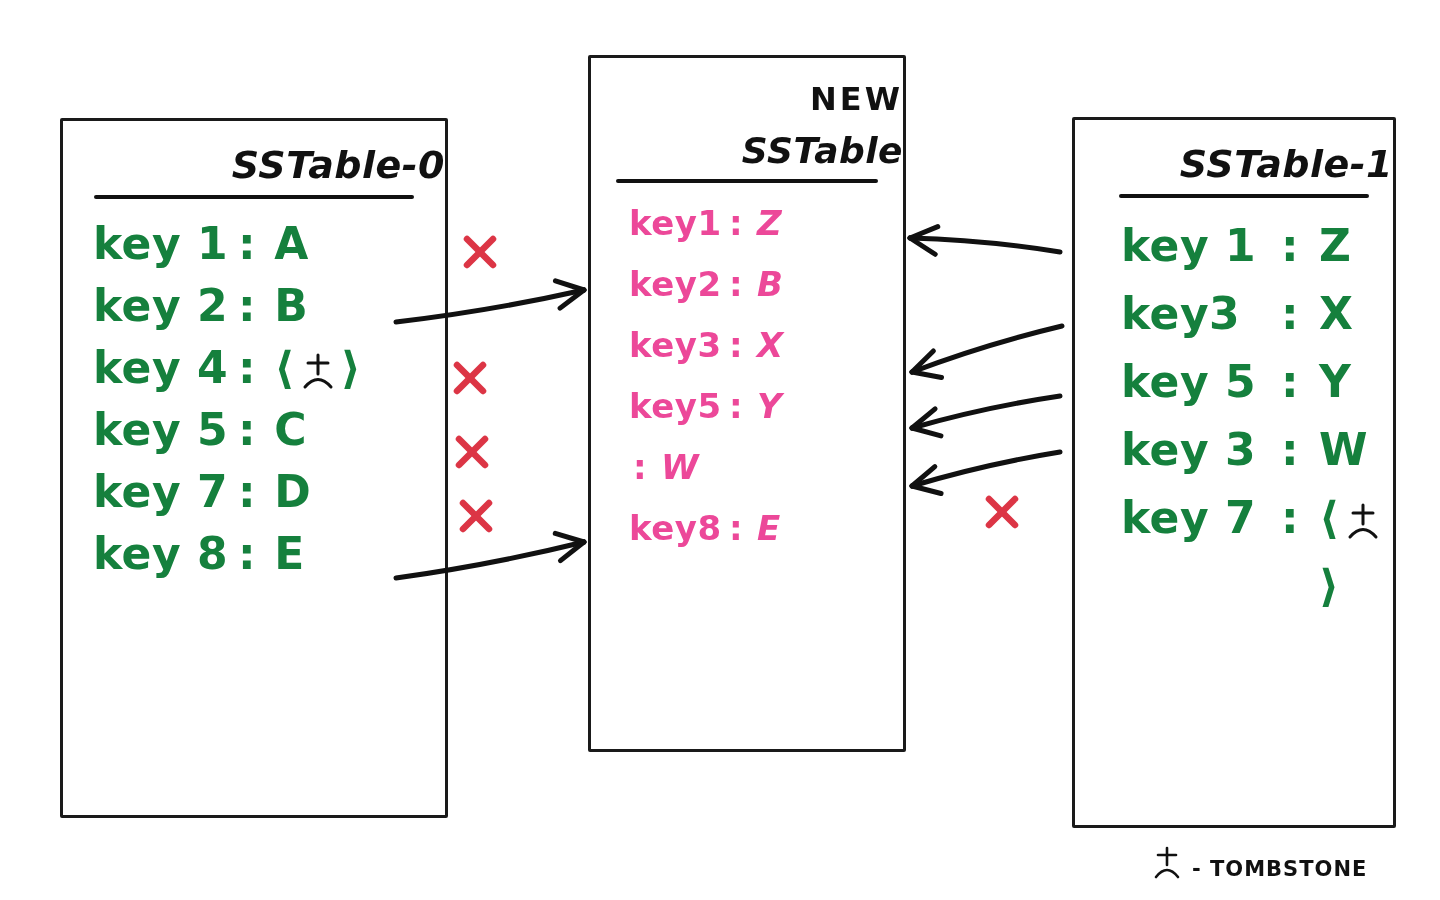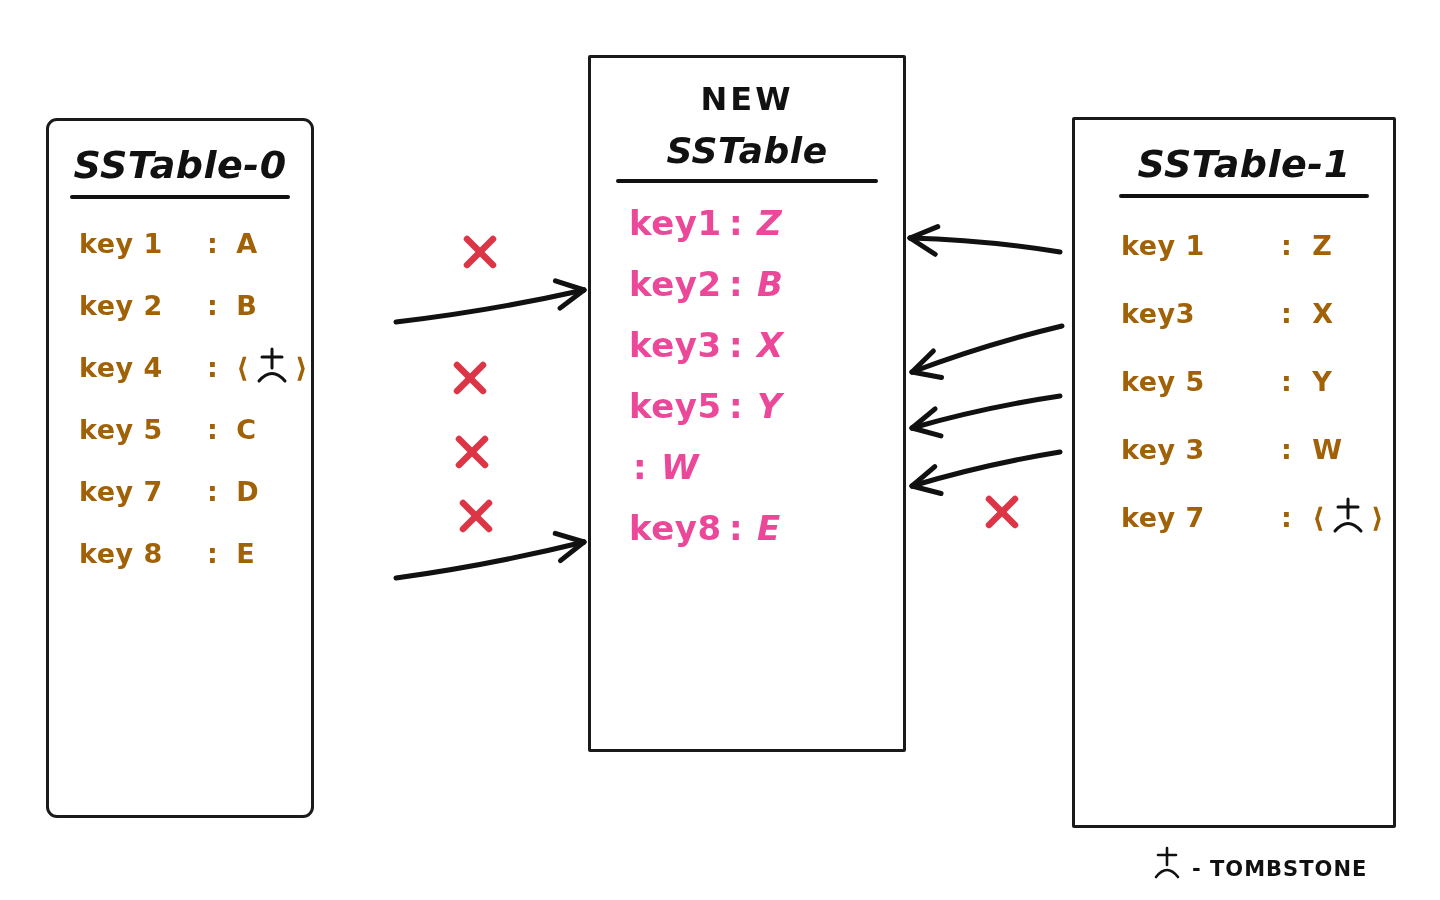--- a/index.html
+++ b/index.html
@@ -17,27 +17,27 @@
   }
 
   
   .sstable-box {
     position: absolute;
     border: 3px solid #1a1a1a;
     background: #ffffff;
     box-sizing: border-box;
     border-radius: 2px;
   }
-  .box-left   { left: 46px;   top: 118px; width: 268px; height: 700px; border-radius: 11px; }
+  .box-left   { left: 60px;   top: 118px; width: 388px; height: 700px; }
   .box-middle { left: 588px;  top: 55px;  width: 318px; height: 697px; }
   .box-right  { left: 1072px; top: 117px; width: 324px; height: 711px; padding-left: 20px; }
 
   
   .box-title {
-    text-align: center;
+    text-align: right;
     font-family: "DejaVu Sans", sans-serif;
     font-weight: 700;
     color: #111111;
     letter-spacing: 0.5px;
   }
   .title-single {
     font-size: 38px;
     margin-top: 22px;
     font-style: italic;
   }
@@ -60,23 +60,23 @@
   }
 
   
   .entries {
     margin-top: 14px;
     padding-left: 30px;
   }
   .entry {
     display: flex;
     align-items: baseline;
-    font-size: 27px;
+    font-size: 44px;
     font-weight: 700;
-    color: #a16207;
+    color: #15803d;
     height: 62px;
     line-height: 62px;
     letter-spacing: 0.5px;
   }
   .entry .ekey  { display: inline-block; }
   .entry .esep  { display: inline-block; padding: 0 10px; }
   .entry .eval  { display: inline-block; font-weight: 700; }
 
   .box-left  .entry .ekey { min-width: 118px; }
   .box-left  .entry .eval { padding-left: 8px; }

